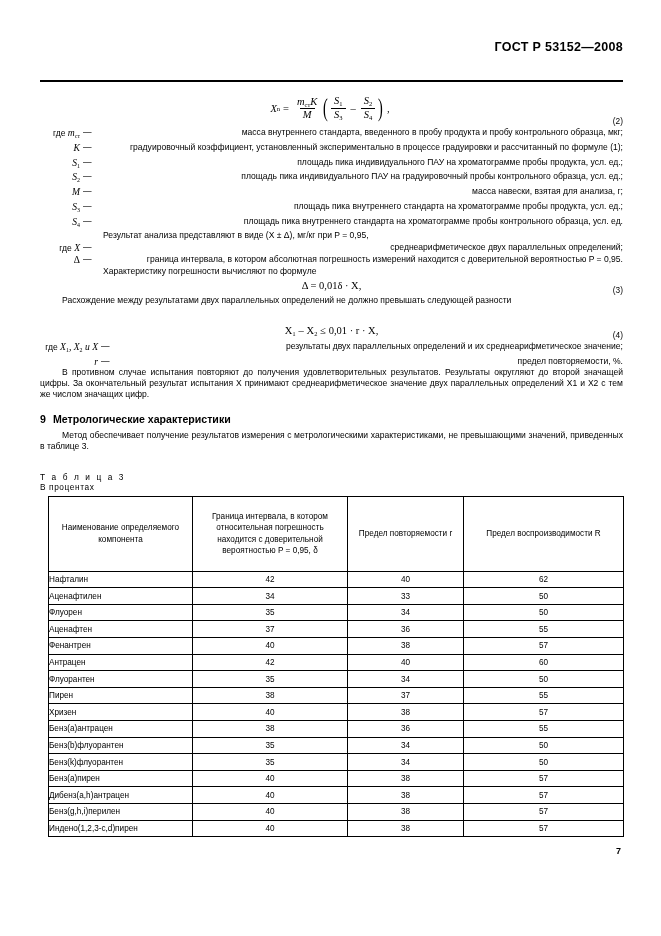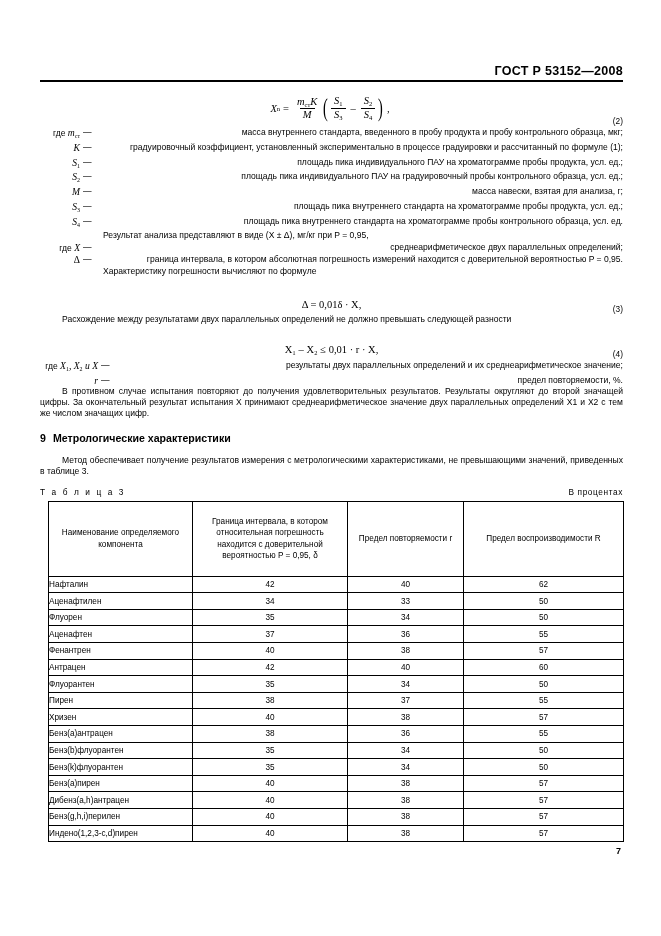--- a/index.html
+++ b/index.html
@@ -5,21 +5,21 @@
   html,body{margin:0;padding:0;}
   body{
     width:661px;height:936px;background:#ffffff;
     font-family:"Liberation Sans", sans-serif;
     color:#000000;position:relative;overflow:hidden;
   }
   .page{position:absolute;left:0;top:0;width:661px;height:936px;}
 
   
   .hdr{
-    position:absolute;left:40px;top:64px;width:583px;
+    position:absolute;left:40px;top:40px;width:583px;
     display:flex;justify-content:flex-end;align-items:flex-end;
   }
   .hdr-title{
     font-size:12.5px;font-weight:bold;letter-spacing:.3px;
     padding-bottom:3px;
   }
   .hdr-rule{
     position:absolute;left:40px;top:80px;width:583px;height:1.6px;background:#000;
   }
 
@@ -30,21 +30,21 @@
   .ind{text-indent:22px;}
 
   
   .formula-row{
     position:relative;display:flex;justify-content:center;align-items:center;
     width:100%;
   }
   .eqno{position:absolute;right:0;bottom:0;font-size:8.3px;}
 
   .f2{height:36px;margin-top:2px;}
-  .f3{height:18px;margin-top:19px;}
+  .f3{height:18px;margin-top:0;}
   .f4{height:18px;margin-top:16px;}
 
   .math{font-family:"Liberation Serif", serif;font-style:italic;font-size:10.5px;
         display:inline-flex;align-items:center;white-space:nowrap;}
   sub{font-size:.62em;vertical-align:-0.28em;font-style:normal;}
   .frac{display:inline-flex;flex-direction:column;align-items:center;
         justify-content:center;margin:0 2px;vertical-align:middle;}
   .frac .num{padding:0 3px;line-height:1.05;}
   .frac .den{padding:0 3px;line-height:1.05;border-top:1px solid #000;}
   .paren{font-size:26px;font-style:normal;line-height:0.9;
@@ -59,21 +59,21 @@
   .wdash{flex:0 0 auto;padding:0 3px;font-style:normal;}
   .wdef{flex:1 1 auto;text-align:right;}
   .wcont{font-size:8.55px;line-height:11.1px;padding-left:15px;}
 
   
   .sec-h{font-size:10.6px;font-weight:bold;margin-top:13px;}
   .sec-h .num{margin-right:7px;}
 
   
   .tabcap{display:flex;justify-content:space-between;align-items:baseline;
-          font-size:8.3px;margin-top:9px;}
+          font-size:8.3px;margin-top:19px;flex-direction:column;}
   .tabcap .lbl{letter-spacing:2.1px;}
   .tabcap .unit{letter-spacing:.6px;}
 
   
   table.tbl{
     border-collapse:collapse;width:575px;margin-top:4px;margin-left:8px;
     table-layout:fixed;
   }
   table.tbl th,table.tbl td{
     border:0.9px solid #000;font-weight:normal;font-size:8.2px;
@@ -205,21 +205,21 @@
         <span class="wsym" style="width:58px;"><span>r</span></span>
         <span class="wdash">—</span>
         <span class="wdef">предел повторяемости, %.</span>
       </div>
       <p class="txt ind" style="margin-top:0;">В противном случае испытания повторяют до получения удовлетворительных результатов. Результаты округляют до второй значащей цифры. За окончательный результат испытания X принимают среднеарифметическое значение двух параллельных определений X1 и X2 с тем же числом значащих цифр.</p>
     </div>
 
     <div class="sec-h">
       <span class="num">9</span><span>Метрологические характеристики</span>
     </div>
-    <p class="txt ind" style="margin-top:11px;">Метод обеспечивает получение результатов измерения с метрологическими характеристиками, не превышающими значений, приведенных в таблице 3.</p>
+    <p class="txt ind" style="margin-top:5px;">Метод обеспечивает получение результатов измерения с метрологическими характеристиками, не превышающими значений, приведенных в таблице 3.</p>
 
     <div class="tabcap">
       <span class="lbl">Т а б л и ц а  3</span>
       <span class="unit">В процентах</span>
     </div>
 
     <table class="tbl">
       <colgroup>
           <col class="c1">
           <col class="c2">

